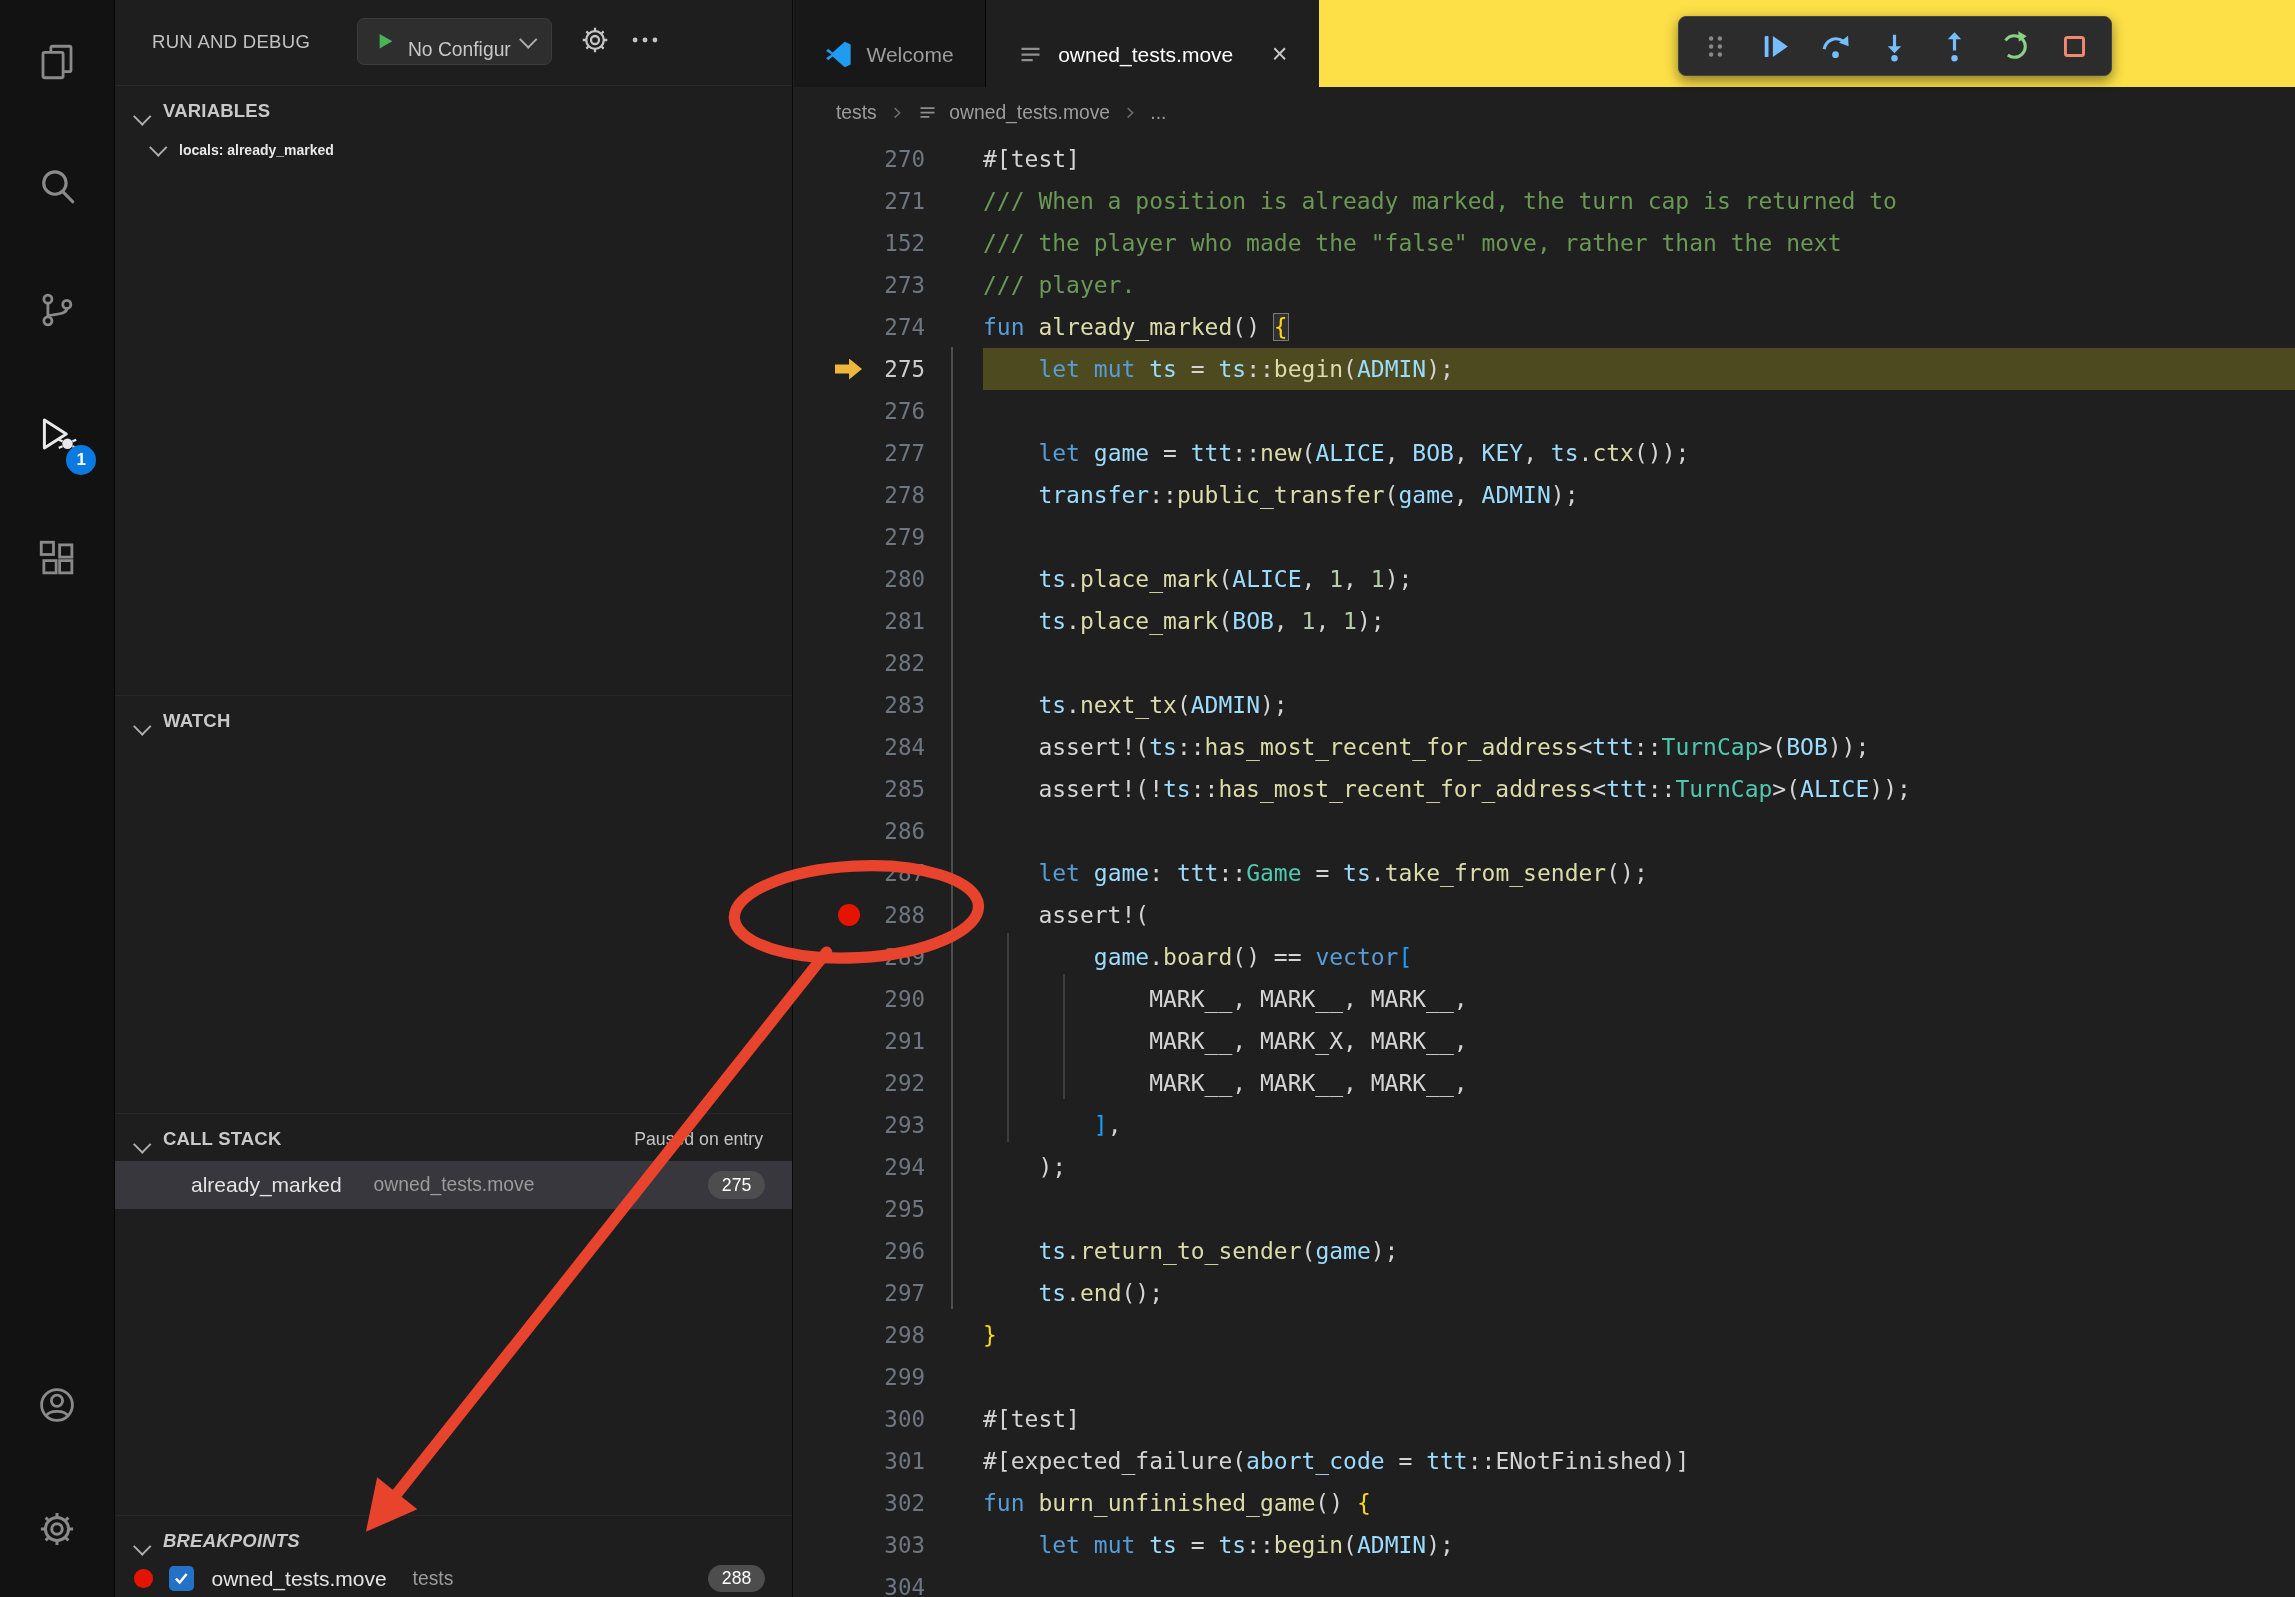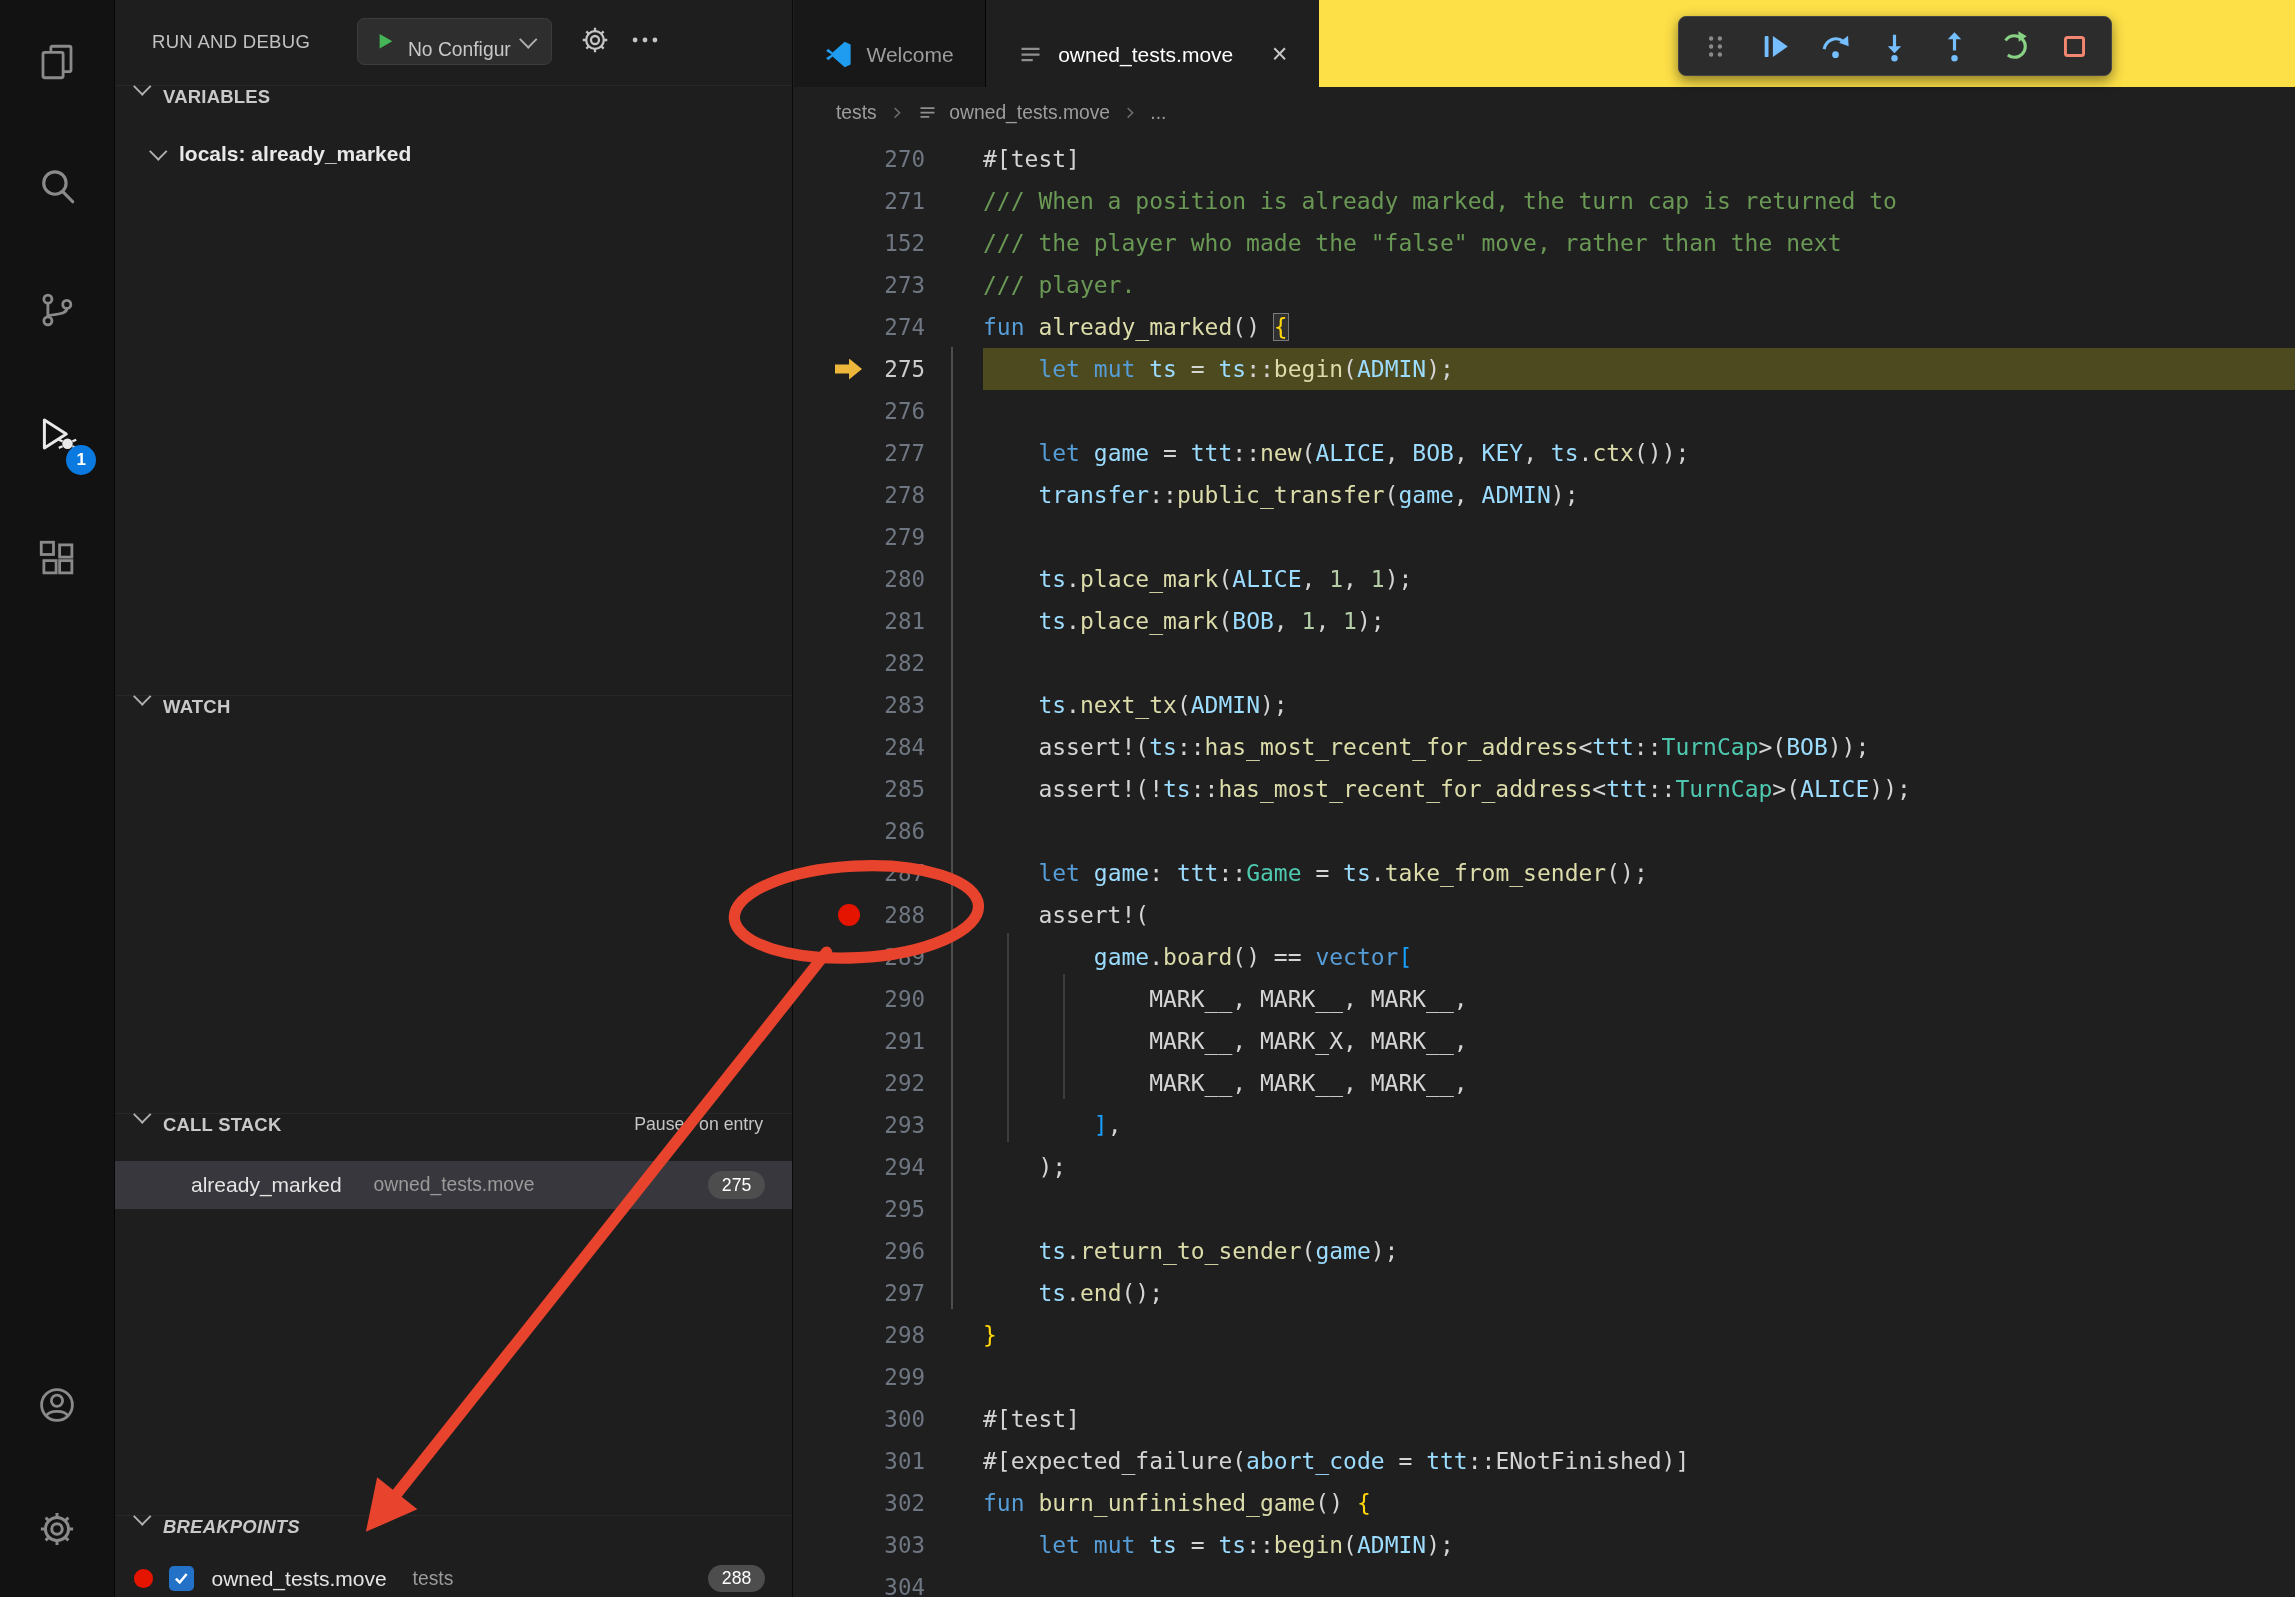--- a/index.html
+++ b/index.html
@@ -23,33 +23,33 @@
        border-radius:7.2px;padding:0 16px;cursor:pointer;}
   .cfg .play{width:22.5px;height:22.5px;color:#45b558;}
   .cfg-label{font-size:19.3px;color:#c8c8c8;white-space:nowrap;max-width:161px;overflow:hidden;margin-top:17px;}
   .chev{width:10.5px;height:10.5px;border-right:2px solid #b0b0b0;border-bottom:2px solid #b0b0b0;
         transform:rotate(45deg);margin-top:-5.6px;flex:none;}
   .sb-gear{margin-left:27px;color:#c5c5c5;cursor:pointer;}
   .sb-gear svg{width:32px;height:32px;}
   .sb-more{margin-left:17.7px;color:#c5c5c5;cursor:pointer;}
   .sb-more svg{width:34px;height:34px;}
 
-  .sec-head{position:absolute;left:0;width:100%;height:37px;display:flex;align-items:flex-start;
+  .sec-head{position:absolute;left:0;width:100%;height:37px;display:flex;align-items:flex-end;
             border-top:0.8px solid #282828;box-sizing:border-box;cursor:pointer;}
   .sec-head .chev{margin-left:21px;margin-right:14.5px;}
   .sec-label{font-size:18.5px;font-weight:700;color:#c9c9c9;letter-spacing:0.2px;}
   #sec-variables{top:85px;}
   #sec-watch{top:695px;}
   #sec-callstack{top:1113px;}
   #sec-breakpoints{top:1515px;font-style:italic;}
   .cs-status{position:absolute;right:29px;font-size:17.7px;font-weight:400;color:#c5c5c5;}
 
   .scope-row{position:absolute;top:142px;left:37px;display:flex;align-items:center;cursor:pointer;}
   .scope-row .chev{margin-right:14.5px;}
-  .scope-label{font-size:21px;font-weight:700;color:#e8e8e8;}
+  .scope-label{font-size:14px;font-weight:700;color:#e8e8e8;}
 
   .frame-row{position:absolute;top:1161px;left:0;right:0;height:48px;background:#37373d;display:flex;align-items:center;cursor:pointer;}
   .frame-name{margin-left:76px;font-size:21px;color:#e4e4e4;}
   .frame-file{margin-left:32px;font-size:19.3px;color:#9b9b9b;}
   .badge{margin-left:auto;margin-right:27px;background:#4d4d4d;color:#fff;font-size:17.7px;border-radius:16px;padding:3.2px 13.7px;}
 
   .bp-row{position:absolute;top:1559px;left:0;right:0;height:39px;display:flex;align-items:center;cursor:pointer;}
   .bp-dot-side{width:18.5px;height:18.5px;border-radius:50%;background:#e51400;margin-left:19.3px;flex:none;}
   .bp-check{width:25px;height:25px;border-radius:4.8px;background:#2472c8;margin-left:16px;display:flex;align-items:center;justify-content:center;flex:none;}
   .bp-check svg{width:18.5px;height:18.5px;}

